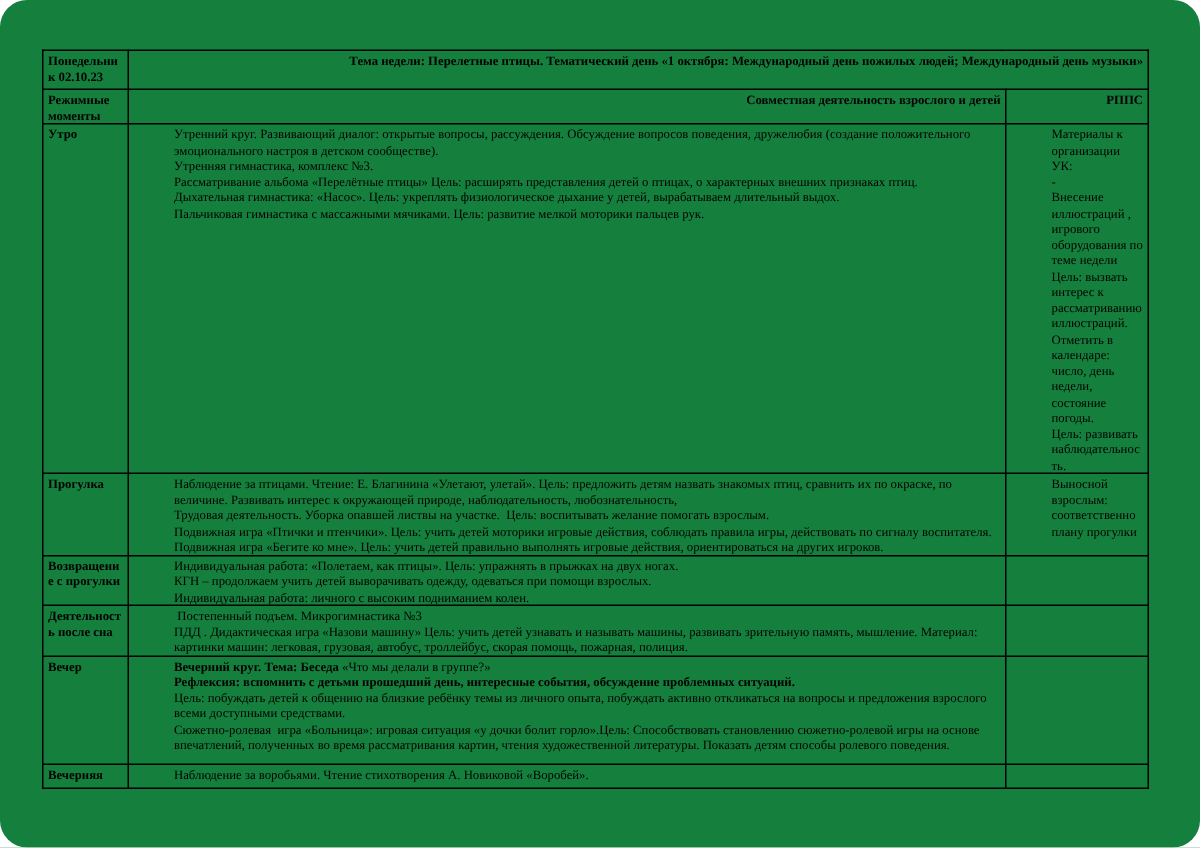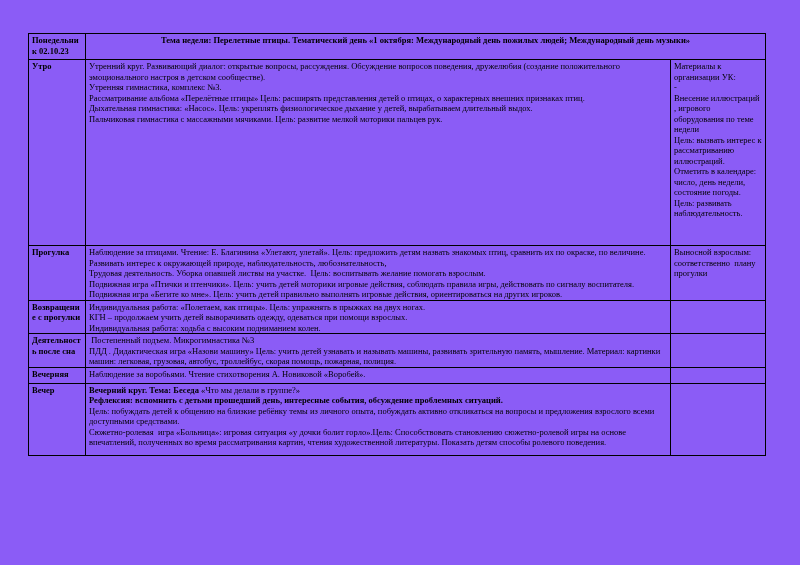--- a/index.html
+++ b/index.html
@@ -4,71 +4,78 @@
 <style>
   html, body {
     margin: 0;
     padding: 0;
     background: #ffffff;
   }
   .page {
     position: relative;
     width: 800px;
     height: 565px;
-    background: #8b5cf6;
+    background: #15803d;
     font-family: "Liberation Serif", serif;
     color: #000000;
     overflow: hidden;
+    border-radius: 18px;
   }
   table.plan {
     position: absolute;
     left: 28px;
     top: 33px;
     width: 737px;
     border-collapse: collapse;
     table-layout: fixed;
   }
   table.plan td {
     border: 1px solid #000000;
     vertical-align: top;
     padding: 1px 3px 0 3px;
     font-size: 8.5px;
     line-height: 10.5px;
     overflow: hidden;
   }
   .bold { font-weight: bold; }
-  .center { text-align: center; }
+  .center { text-align: right; }
   .label-cell {
     font-weight: bold;
     overflow-wrap: break-word;
     word-wrap: break-word;
   }
   .p {
     white-space: pre-wrap;
     overflow-wrap: break-word;
     word-wrap: break-word;
+    margin-left: 27px;
   }
 </style>
 </head>
 <body>
 
 <div class="page">
   <table class="plan">
     <colgroup>
       <col style="width:57px">
       <col style="width:585px">
       <col style="width:95px">
     </colgroup>
 
     <tbody>
         <tr style="height:26px">
       <td class="label-cell">Понедельник 02.10.23</td>
       <td colspan="2" class="bold center">Тема недели: Перелетные птицы. Тематический день «1 октября: Международный день пожилых людей; Международный день музыки»</td>
     </tr>
 
+    <tr style="height:23px">
+      <td class="label-cell">Режимные моменты</td>
+      <td class="bold center">Совместная деятельность взрослого и детей</td>
+      <td class="bold center">РППС</td>
+    </tr>
 
     <tr style="height:186px">
       <td class="label-cell">Утро</td>
       <td>
         <div class="p">Утренний круг. Развивающий диалог: открытые вопросы, рассуждения. Обсуждение вопросов поведения, дружелюбия (создание положительного эмоционального настроя в детском сообществе).</div>
         <div class="p">Утренняя гимнастика, комплекс №3.</div>
         <div class="p">Рассматривание альбома «Перелётные птицы» Цель: расширять представления детей о птицах, о характерных внешних признаках птиц.</div>
         <div class="p">Дыхательная гимнастика: «Насос». Цель: укреплять физиологическое дыхание у детей, вырабатываем длительный выдох.</div>
         <div class="p">Пальчиковая гимнастика с массажными мячиками. Цель: развитие мелкой моторики пальцев рук.</div>
       </td>
@@ -94,47 +101,47 @@
       <td>
         <div class="p">Выносной взрослым: соответственно  плану прогулки</div>
       </td>
     </tr>
 
     <tr style="height:33px">
       <td class="label-cell">Возвращение с прогулки</td>
       <td>
         <div class="p">Индивидуальная работа: «Полетаем, как птицы». Цель: упражнять в прыжках на двух ногах.</div>
         <div class="p">КГН – продолжаем учить детей выворачивать одежду, одеваться при помощи взрослых.</div>
-        <div class="p">Индивидуальная работа: ходьба с высоким подниманием колен.</div>
+        <div class="p">Индивидуальная работа: личного с высоким подниманием колен.</div>
       </td>
       <td></td>
     </tr>
 
     <tr style="height:32px">
       <td class="label-cell">Деятельность после сна</td>
       <td>
         <div class="p"> Постепенный подъем. Микрогимнастика №3</div>
         <div class="p">ПДД . Дидактическая игра «Назови машину» Цель: учить детей узнавать и называть машины, развивать зрительную память, мышление. Материал: картинки машин: легковая, грузовая, автобус, троллейбус, скорая помощь, пожарная, полиция.</div>
-      </td>
-      <td></td>
-    </tr>
-
-    <tr style="height:16px">
-      <td class="label-cell">Вечерняя</td>
-      <td>
-        <div class="p">Наблюдение за воробьями. Чтение стихотворения А. Новиковой «Воробей».</div>
       </td>
       <td></td>
     </tr>
 
     <tr style="height:72px">
       <td class="label-cell">Вечер</td>
       <td>
         <div class="p"><span class="bold">Вечерний круг. Тема: Беседа</span><span> «Что мы делали в группе?»</span></div>
         <div class="p bold">Рефлексия: вспомнить с детьми прошедший день, интересные события, обсуждение проблемных ситуаций.</div>
         <div class="p">Цель: побуждать детей к общению на близкие ребёнку темы из личного опыта, побуждать активно откликаться на вопросы и предложения взрослого всеми доступными средствами.</div>
         <div class="p">Сюжетно-ролевая  игра «Больница»: игровая ситуация «у дочки болит горло».Цель: Способствовать становлению сюжетно-ролевой игры на основе впечатлений, полученных во время рассматривания картин, чтения художественной литературы. Показать детям способы ролевого поведения.</div>
       </td>
       <td></td>
     </tr>
+
+    <tr style="height:16px">
+      <td class="label-cell">Вечерняя</td>
+      <td>
+        <div class="p">Наблюдение за воробьями. Чтение стихотворения А. Новиковой «Воробей».</div>
+      </td>
+      <td></td>
+    </tr>
   </tbody>
     </table>
 </div>
 
 </body></html>

